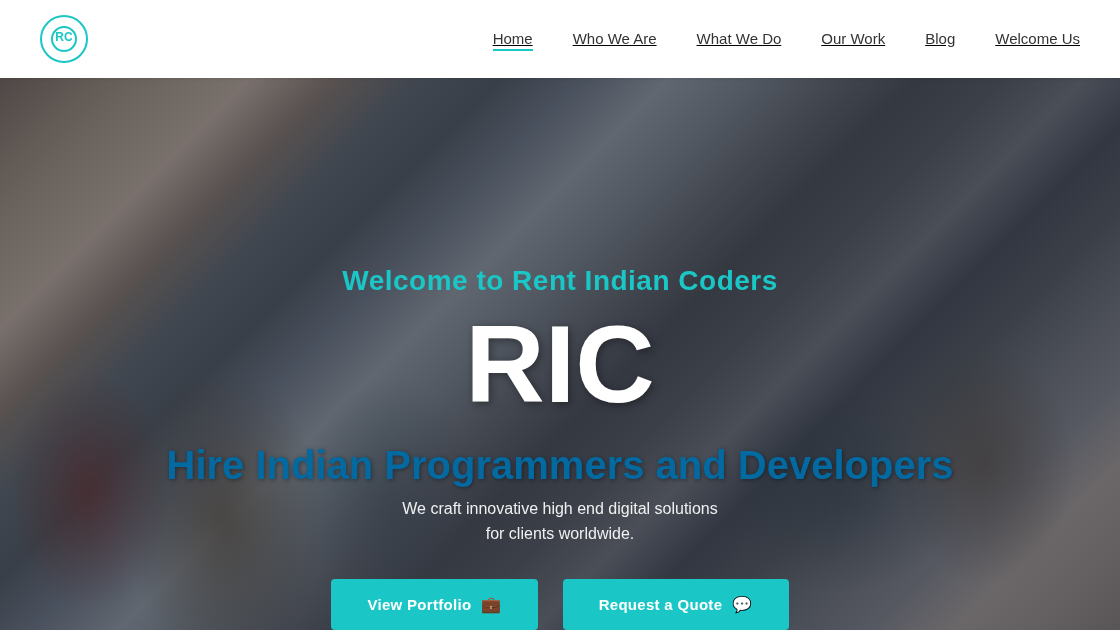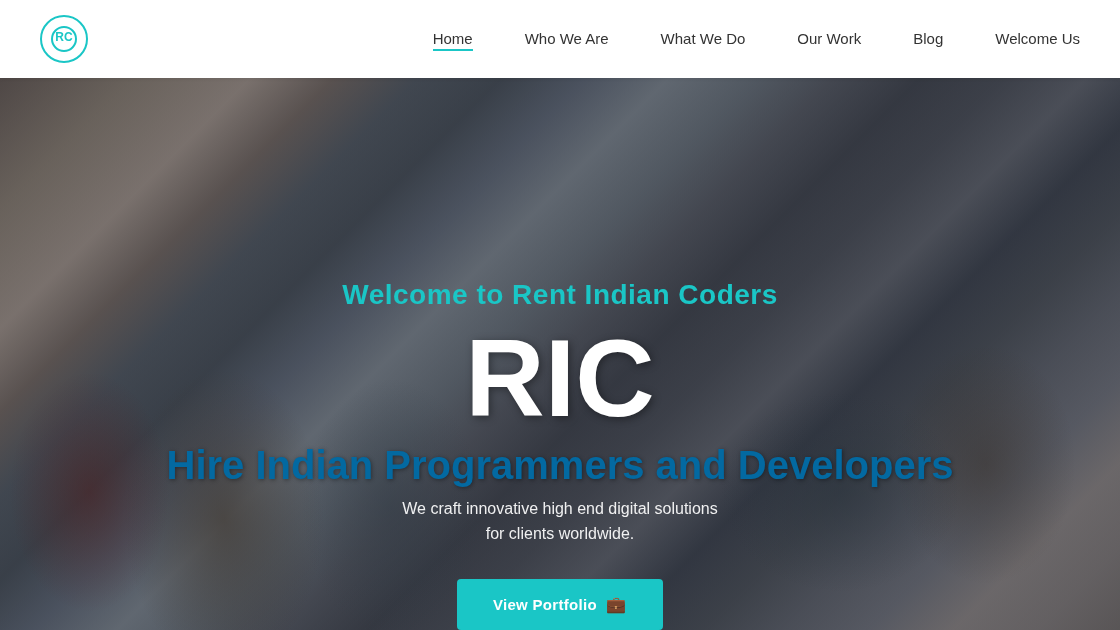--- a/index.html
+++ b/index.html
@@ -29,22 +29,23 @@
       display: flex;
       align-items: center;
       justify-content: center;
       color: #1ac6c6;
       font-size: 18px;
       font-weight: bold;
     }
     .navbar-links {
       display: flex;
       align-items: center;
-      gap: 52px;
+      gap: 40px;
       list-style: none;
+      text-decoration: underline;
     }
     .navbar-links li a {
       text-decoration: none;
       color: #333;
       font-size: 15px;
       font-weight: 500;
     }
     .navbar-links li.active a {
       color: #333;
       border-bottom: 2px solid #1ac6c6;
@@ -106,21 +107,21 @@
       font-weight: 700;
       color: #1ac6c6;
       margin-bottom: 12px;
       letter-spacing: 0.5px;
     }
     .hero-title {
       font-size: 110px;
       font-weight: 900;
       color: #fff;
       line-height: 1;
-      margin-bottom: 10px;
+      margin-bottom: 24px;
       text-shadow: 2px 2px 8px rgba(0,0,0,0.4);
     }
     .hero-subtitle {
       font-size: 40px;
       font-weight: 800;
       color: #0369a1;
       margin-bottom: 8px;
       text-shadow: 1px 1px 4px rgba(0,0,0,0.4);
     }
     .hero-desc {
@@ -197,15 +198,19 @@
     <div class="hero-subtitle">Hire Indian Programmers and Developers</div>
     <div class="hero-desc">
       <span>We craft innovative high end digital solutions</span><br>
       <span>for clients worldwide.</span>
     </div>
     <div class="hero-buttons">
       <button class="btn-hero">
         <span>View Portfolio</span>
         <span class="btn-icon">💼</span>
       </button>
+      <button class="btn-hero">
+        <span>Request a Quote</span>
+        <span class="btn-icon">💬</span>
+      </button>
     </div>
   </div>
 </section>
 
 </body></html>

